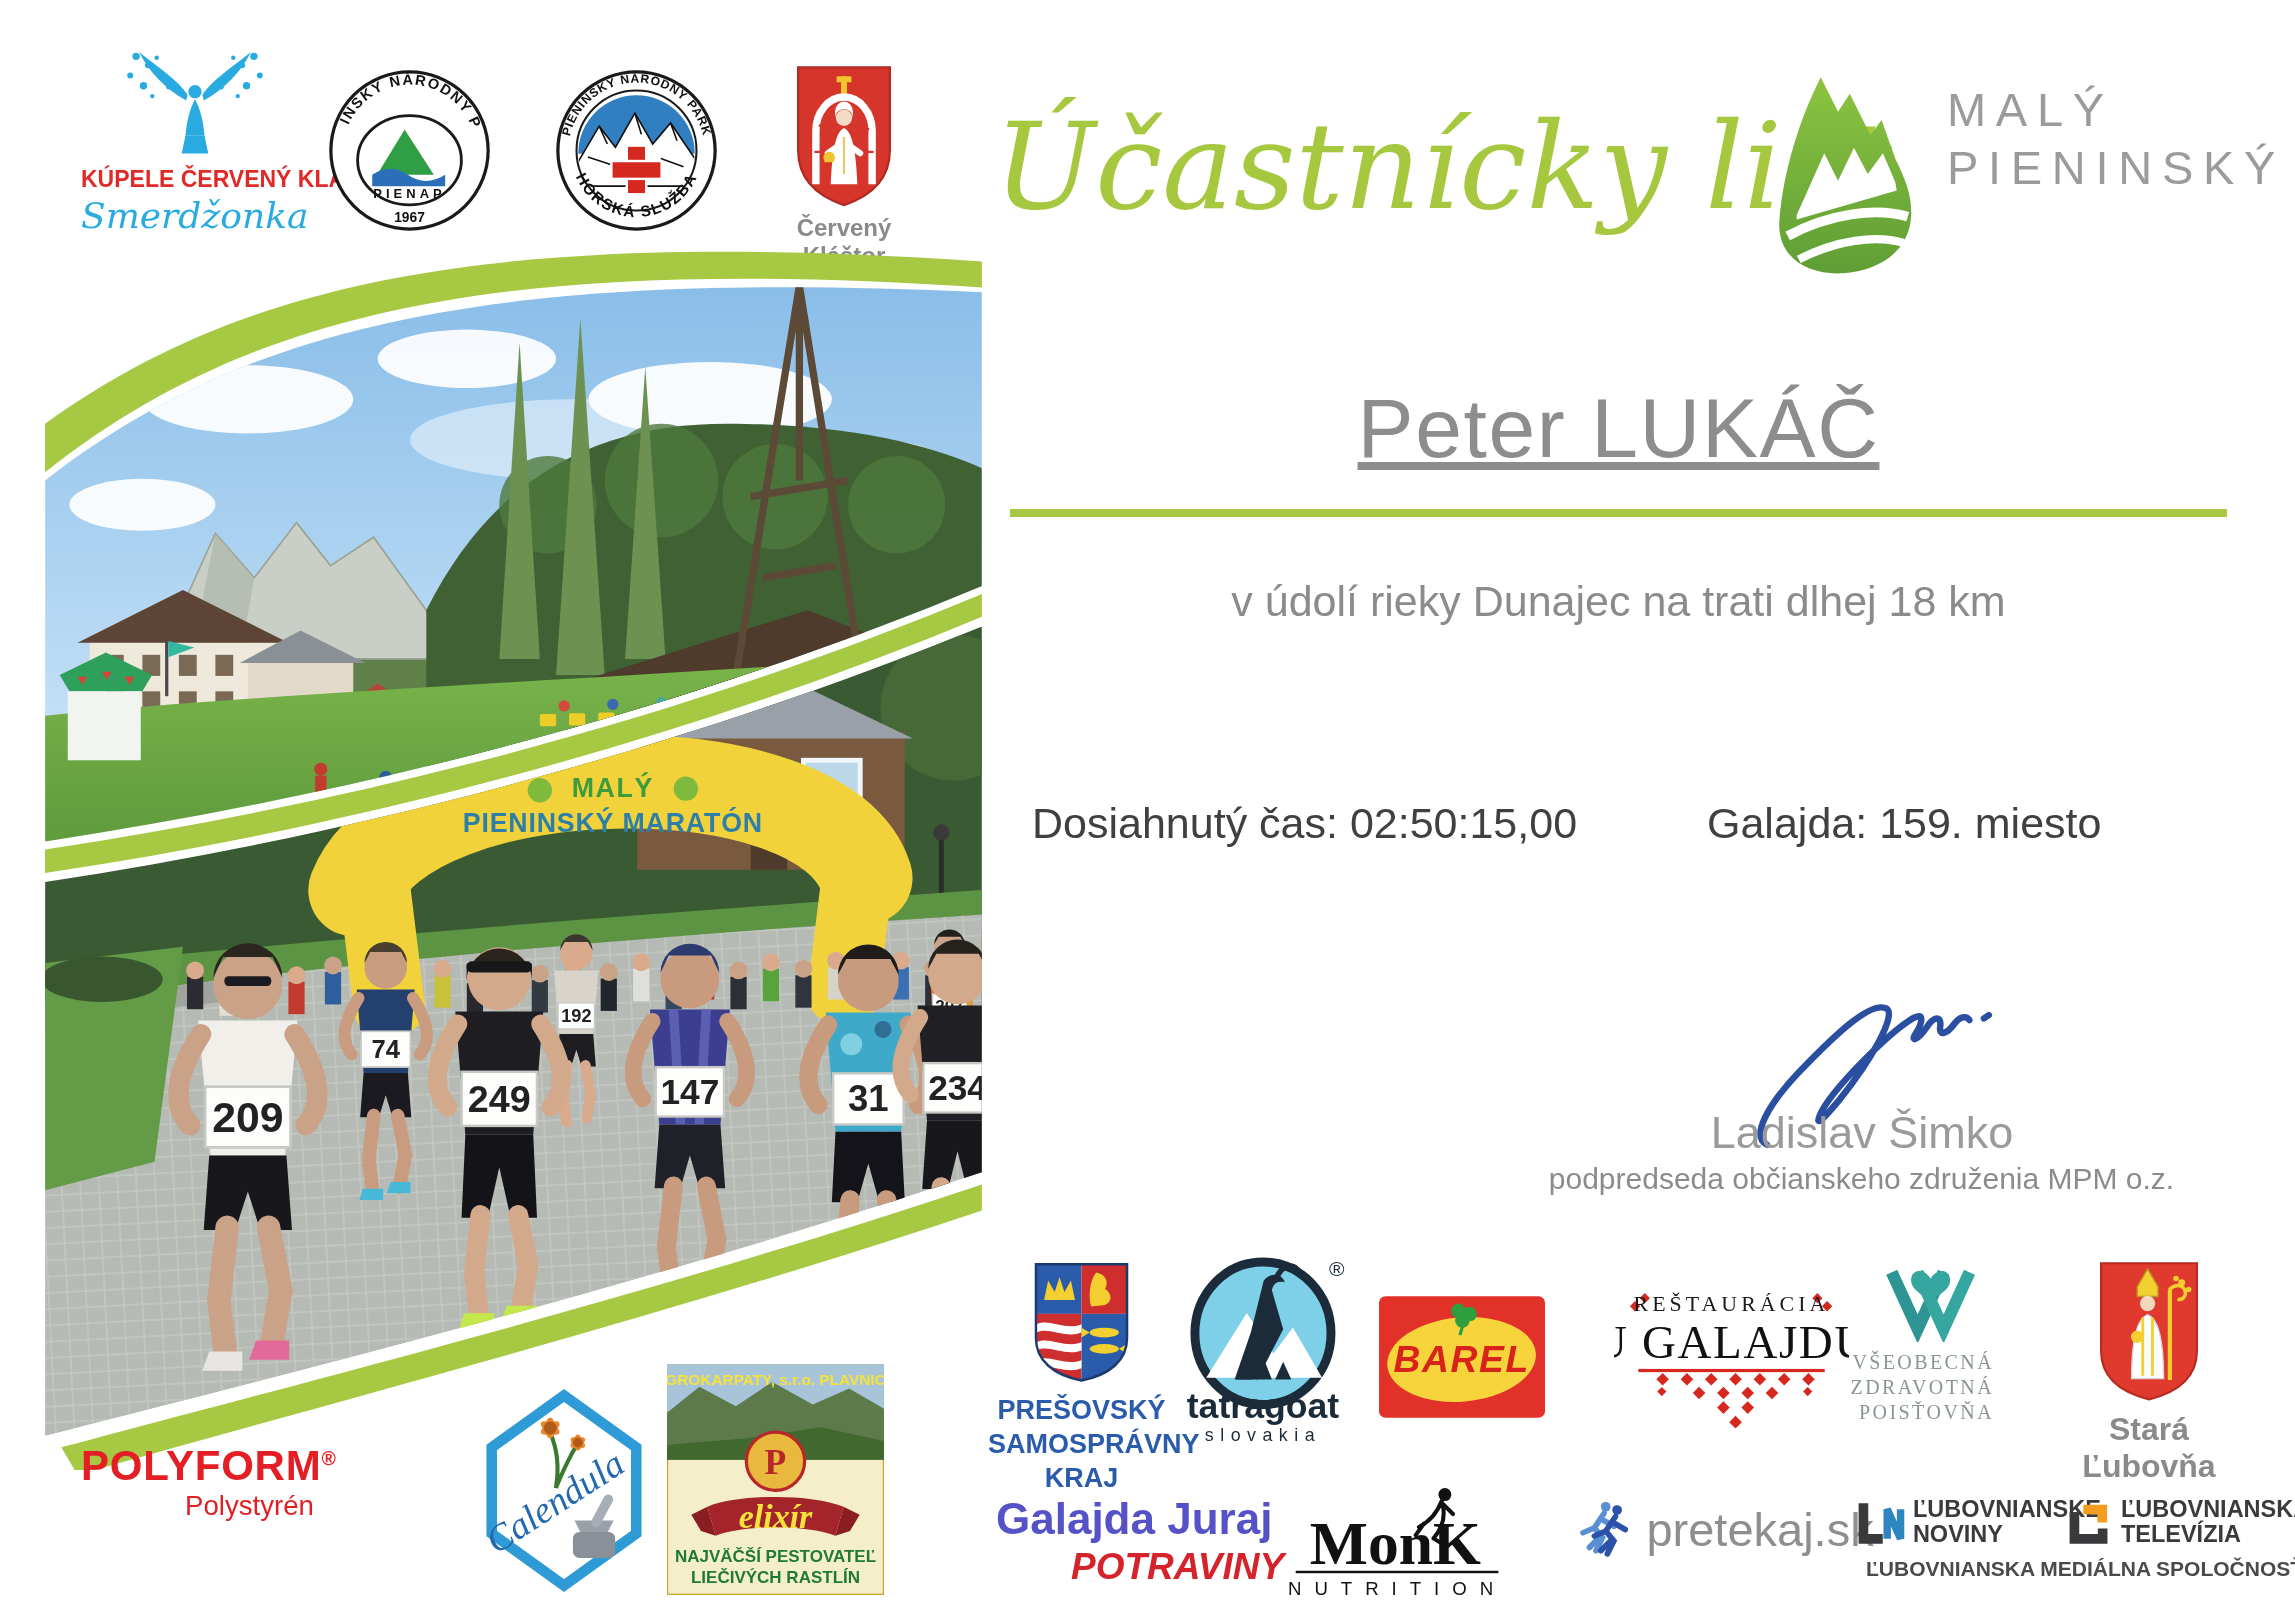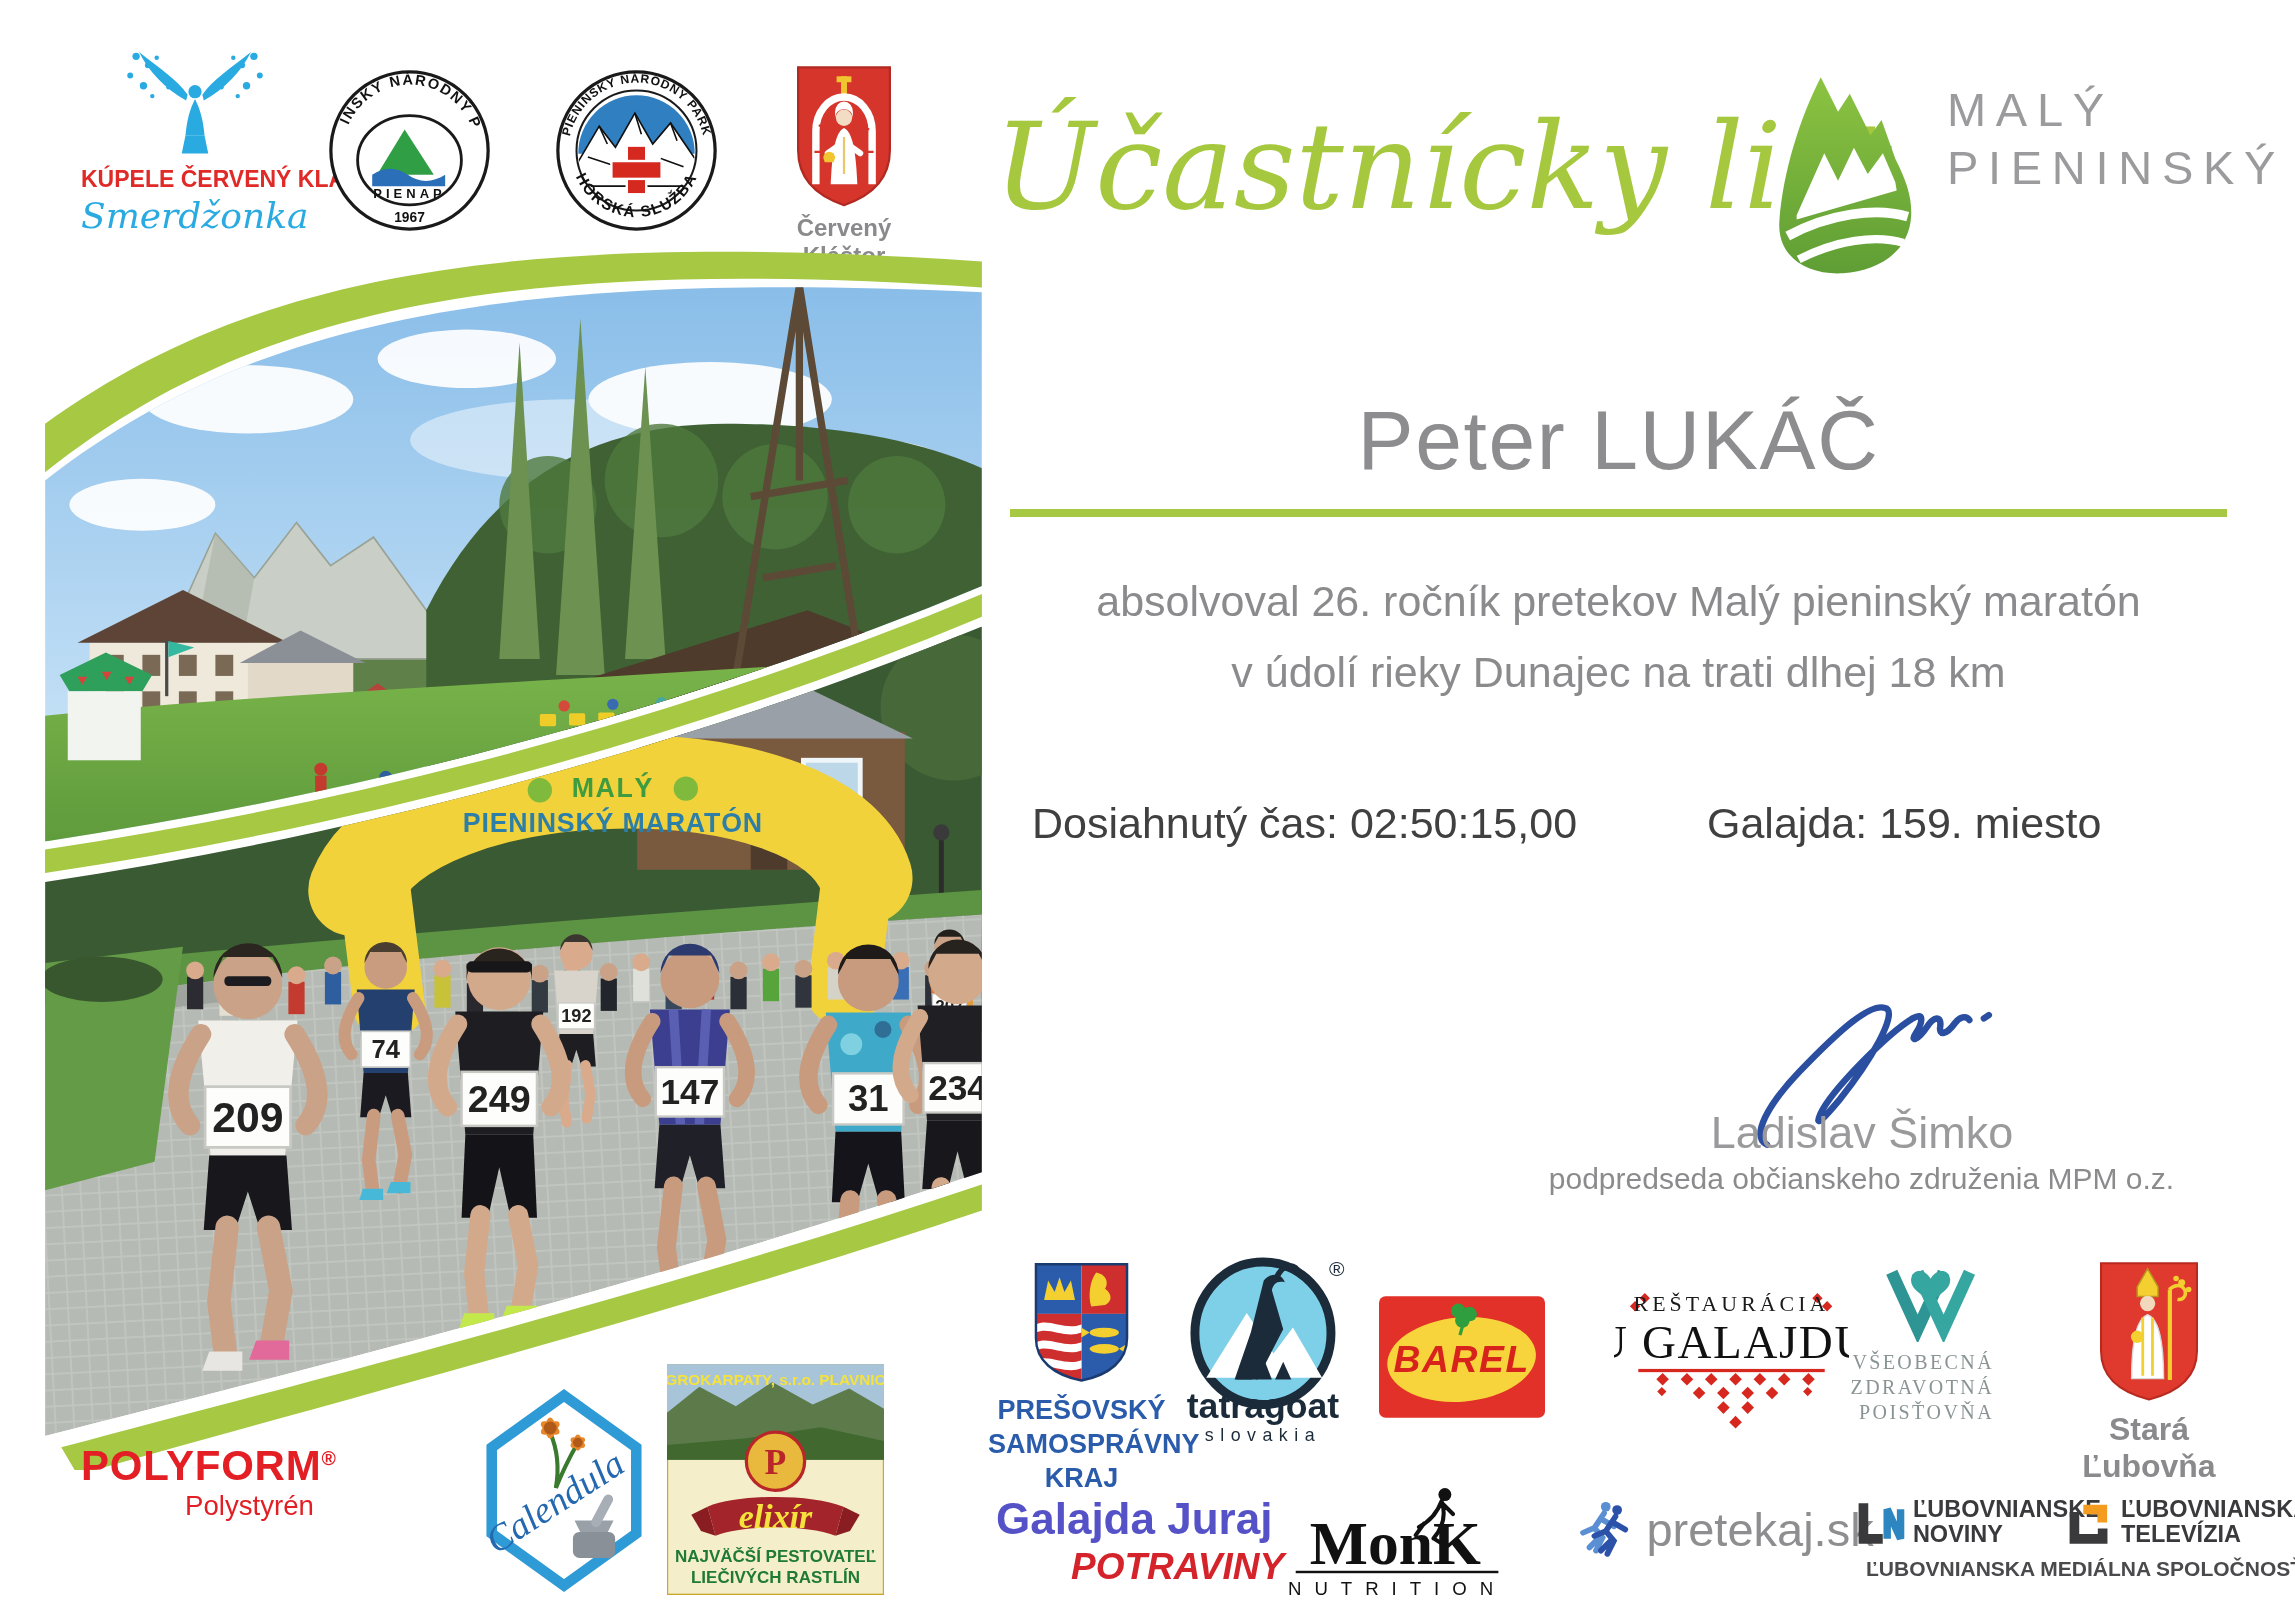--- a/index.html
+++ b/index.html
@@ -466,25 +466,24 @@
       <path d="M -27 112 L -3 112 L -3 125 L -31 125 Z" fill="#d8d6d0"></path>
         <path d="M 6 104 L 29 104 L 29 117 L 1 117 Z" fill="#d8d6d0"></path>
     </g>
   </g>
 
   <path d="M 0 330 C 250 150,560 90,1155 130 L 1155 162 C 560 122,250 192,0 390 Z" fill="#a6c843"></path>
   <path d="M 0 855 C 400 795,800 688,1155 540 L 1155 568 C 800 716,400 824,0 884 Z" fill="#a6c843"></path>
   <path d="M 1155 1268 C 745 1405,345 1505,20 1592 L 40 1626 C 360 1535,760 1432,1155 1300 Z" fill="#a6c843"></path>
 </svg>
 
-<div class="abs ctr name" style="left:1010px;top:392px;width:1217px;">Peter LUKÁČ</div>
+<div class="abs ctr name" style="left:1010px;top:380px;width:1217px;text-decoration:underline;">Peter LUKÁČ</div>
 <div class="abs rule" style="left:1010px;top:509px;width:1217px;"></div>
 
 <div class="abs ctr bodytxt" style="left:1010px;top:566px;width:1217px;">
-  <div>absolvoval 26. ročník pretekov Malý pieninský maratón</div>
   <div>v údolí rieky Dunajec na trati dlhej 18 km</div>
 </div>
 
 <div class="abs result" style="left:1032px;top:799px;">
   <span>Dosiahnutý čas:</span>
   <span>02:50:15,00</span>
 </div>
 <div class="abs result" style="left:1707px;top:799px;">
   <span>Galajda:</span>
   <span>159. miesto</span>

